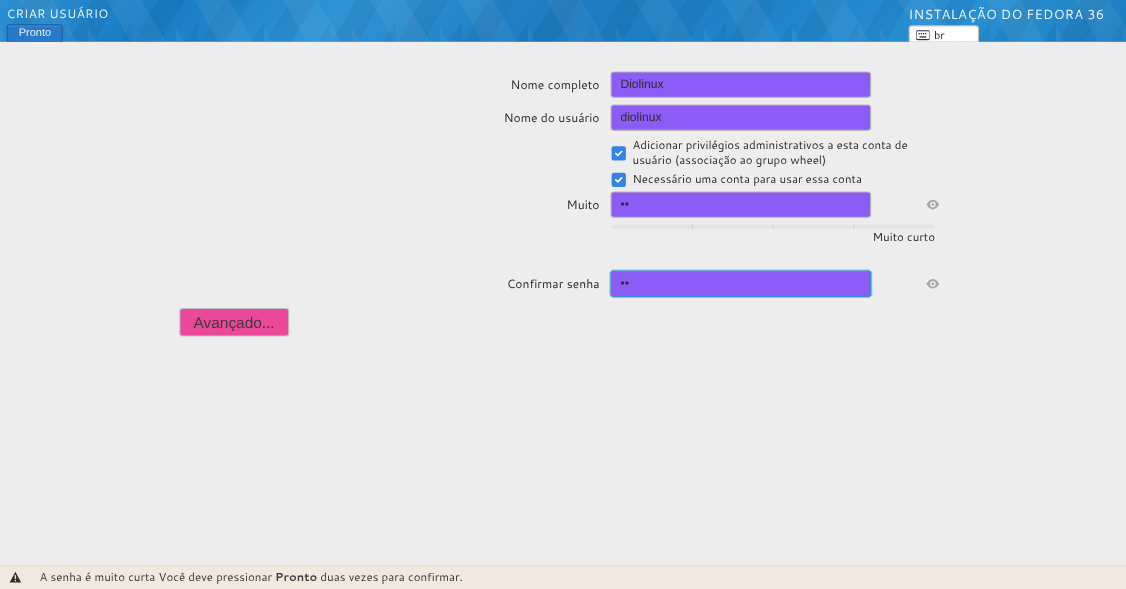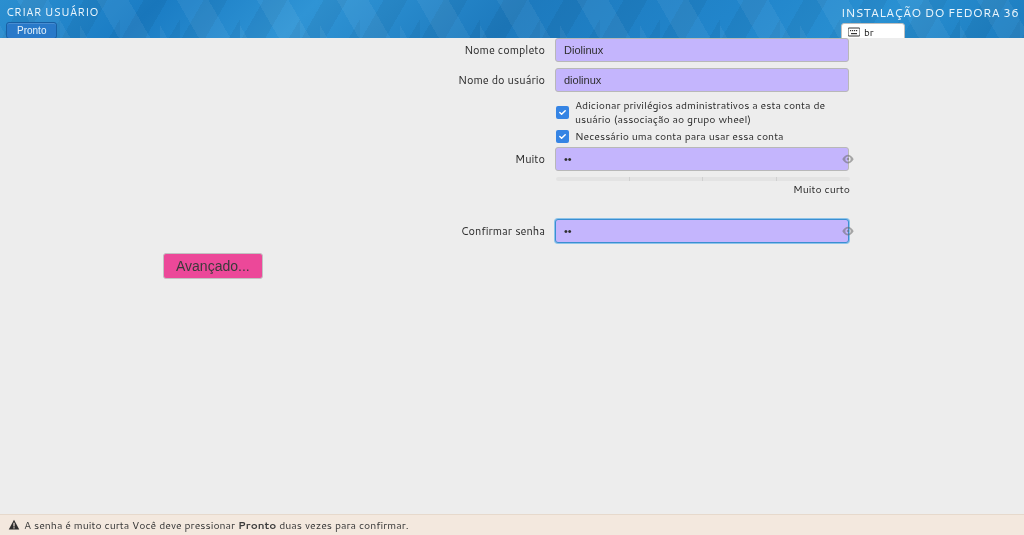--- a/index.html
+++ b/index.html
@@ -23,47 +23,47 @@
 }
 .header-left { position: absolute; top: 4px; left: 6px; }
 .header-title { font-weight: 400; font-size: 11px; color: #eaf5fc; letter-spacing: 0.2px; }
 .btn-pronto {
   margin-top: 2px;
   background: #2979c9; border: 1px solid #185fa3; color: #e8f3fb;
   border-radius: 3px; padding: 2px 10px; font-size: 10px;
   box-shadow: inset 0 1px 0 rgba(255,255,255,0.15);
   cursor: pointer;
 }
-.header-right { position: absolute; top: 4px; right: 5px; text-align: right; }
+.header-right { position: absolute; top: 4px; right: 20px; text-align: right; }
 .install-title { font-size: 12px; color: #eaf5fc; letter-spacing: 0.2px; }
 .header-right-row { display: flex; justify-content: space-between; gap: 6px; margin-top: 2px; }
 .kbd-select {
   background: #fff; color: #222; border-radius: 3px;
   padding: 2px 30px 2px 6px;
   display: inline-flex; align-items: center; gap: 4px;
   font-size: 10px; height: 18px;
   border: 1px solid #bfbfbf; cursor: pointer; position: relative;
 }
 .kbd-icon { display:inline-flex; }
 .btn-help {
   background: #efefef; color: #3b3b3b; border: 1px solid #c7c7c7;
   border-radius: 3px; padding: 2px 24px; font-size: 14px; height: 18px;
   cursor: pointer;
   margin-top: 23px;
 }
-.content { padding-top: 0; }
+.content { padding-top: 27px; }
 .form { width: 698px; margin: 0 auto; }
 .row { display: flex; align-items: center; margin-bottom: 6px; }
 .label { width: 392px; text-align: right; padding-right: 10px; color: #2e2e2e; font-size: 11px; }
 .field { flex: 1; }
 .input-wrap { position: relative; }
 input.text {
-  width: 294px; height: 24px;
+  width: 237px; height: 24px;
   border: 1px solid #b8b8b8; border-radius: 3px;
-  padding: 0 8px; font-size: 11px; color: #2e2e2e; background: #c4b5fd;
+  padding: 0 8px; font-size: 11px; color: #2e2e2e; background: #8b5cf6;
 }
 .pwd-eye {
   position: absolute; right: 6px; top: 50%; transform: translateY(-50%);
   opacity: 0.55; cursor: pointer; display: inline-flex;
 }
 .check-row { display: flex; align-items: center; gap: 6px; margin-left: 393px; margin-bottom: 3px; }
 .checkbox {
   width: 13px; height: 13px; background: #3584e4; border-radius: 2px;
   display: inline-flex; align-items: center; justify-content: center;
   cursor: pointer; flex-shrink: 0;
@@ -77,21 +77,21 @@
 .strength-bar .seg:nth-child(4){left:75%; border-right:none}
 .strength-text { margin-left: 393px; width: 294px; text-align: right; color: #2e2e2e; font-size: 10.5px; margin-bottom: 23px; }
 .confirm-focused input.text { border-color: #3b8fd1; box-shadow: 0 0 0 1px #8cc3ea; }
 .btn-adv {
   margin-top: 4px;
   background: #ec4899; border: 1px solid #c2c2c2; border-radius: 3px;
   padding: 4px 12px; font-size: 14px; color: #3b3b3b; cursor: pointer;
 }
 .footer {
   position: absolute; bottom: 0; left: 0; right: 0; height: 21px;
-  background: #f3e8de; display: flex; align-items: center; gap: 4px;
+  background: #f3e8de; display: flex; align-items: center; gap: 16px;
   padding: 0 8px; color: #3b3b3b; font-size: 10.5px;
   border-top: 1px solid #e6d9cc;
 }
 .warn-icon { display: inline-flex; }
 .footer strong { font-weight: 700; }
 </style>
 </head>
 <body>
 
 <div class="header">

